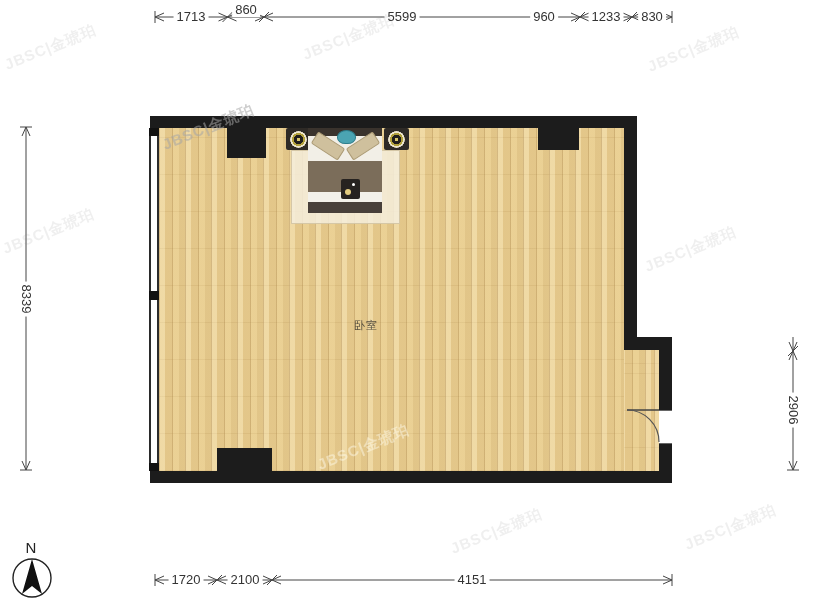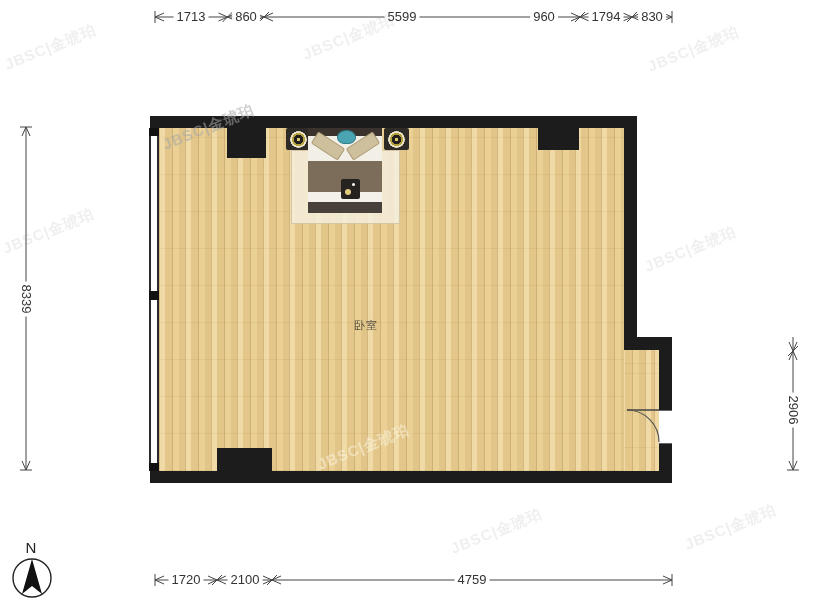--- a/index.html
+++ b/index.html
@@ -66,29 +66,29 @@
 </head>
 <body>
 
 <div class="stage">
 
   <svg class="dims-svg" width="816" height="603">
       <path d="M155,17 L672,17 M155,11 L155,23 M672,11 L672,23 M164,13 L155,17 L164,21 M663,13 L672,17 L663,21 M222.5,22 L232.5,12 M218.5,13 L227.5,17 L218.5,21 M236.5,13 L227.5,17 L236.5,21 M259,22 L269,12 M255,13 L264,17 L255,21 M273,13 L264,17 L273,21 M534.5,22 L544.5,12 M530.5,13 L539.5,17 L530.5,21 M548.5,13 L539.5,17 L548.5,21 M575,22 L585,12 M571,13 L580,17 L571,21 M589,13 L580,17 L589,21 M627,22 L637,12 M623,13 L632,17 L623,21 M641,13 L632,17 L641,21 M155,580 L672,580 M155,574 L155,586 M672,574 L672,586 M164,576 L155,580 L164,584 M663,576 L672,580 L663,584 M212,585 L222,575 M208,576 L217,580 L208,584 M226,576 L217,580 L226,584 M267,585 L277,575 M263,576 L272,580 L263,584 M281,576 L272,580 L281,584 M26,127 L26,470 M20,127 L32,127 M20,470 L32,470 M22,136 L26,127 L30,136 M22,461 L26,470 L30,461 M793,128 L793,470 M787,128 L799,128 M787,470 L799,470 M789,137 L793,128 L797,137 M789,461 L793,470 L797,461 M788,356 L798,346 M789,342 L793,351 L797,342 M789,360 L793,351 L797,360 " stroke="#444" stroke-width="1" fill="none"></path>
     </svg>
 
   <span class="dim-label" style="left:191px;top:17px;">1713</span>
-  <span class="dim-label" style="left:246px;top:17px;">860</span>
+  <span class="dim-label" style="left:246px;top:10px;">860</span>
   <span class="dim-label" style="left:402px;top:17px;">5599</span>
   <span class="dim-label" style="left:544px;top:17px;">960</span>
-  <span class="dim-label" style="left:606px;top:17px;">1794</span>
+  <span class="dim-label" style="left:606px;top:17px;">1233</span>
   <span class="dim-label" style="left:652px;top:17px;">830</span>
 
   <span class="dim-label" style="left:186px;top:580px;">1720</span>
   <span class="dim-label" style="left:245px;top:580px;">2100</span>
-  <span class="dim-label" style="left:472px;top:580px;">4759</span>
+  <span class="dim-label" style="left:472px;top:580px;">4151</span>
 
   <span class="dim-label vert" style="left:26px;top:299px;">8339</span>
   <span class="dim-label vert" style="left:793px;top:240px;">5433</span>
   <span class="dim-label vert" style="left:793px;top:410px;">2906</span>
 
   <div class="floor" style="left:159px;top:128px;width:465px;height:343px;"></div>
   <div class="floor ext" style="left:624px;top:350px;width:35px;height:121px;"></div>
   <div class="white-cover" style="left:637px;top:110px;width:179px;height:227px;"></div>
 
   <div class="wall" style="left: 150px; top: 116px; width: 487px; height: 12px; background: rgb(28, 28, 28);"></div>

